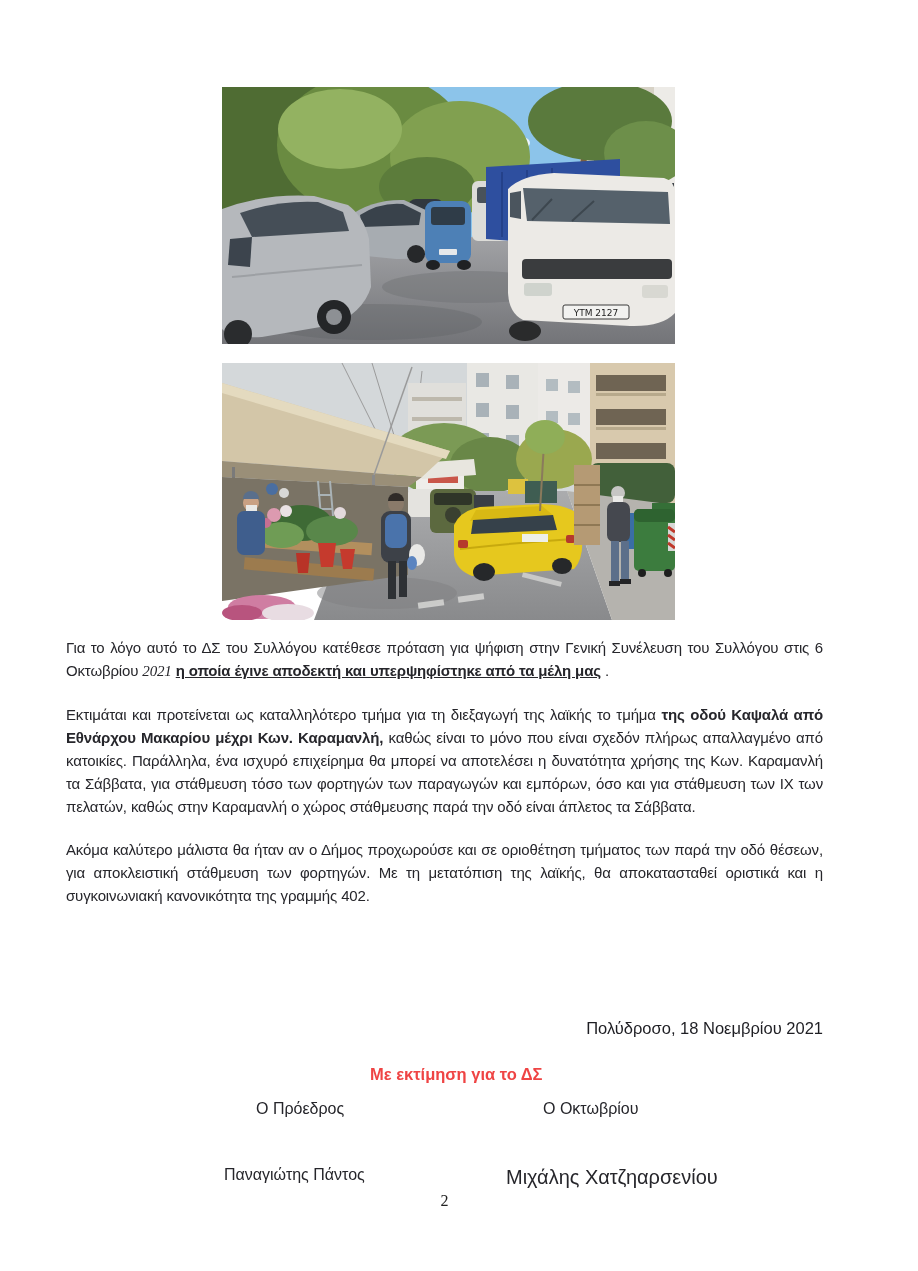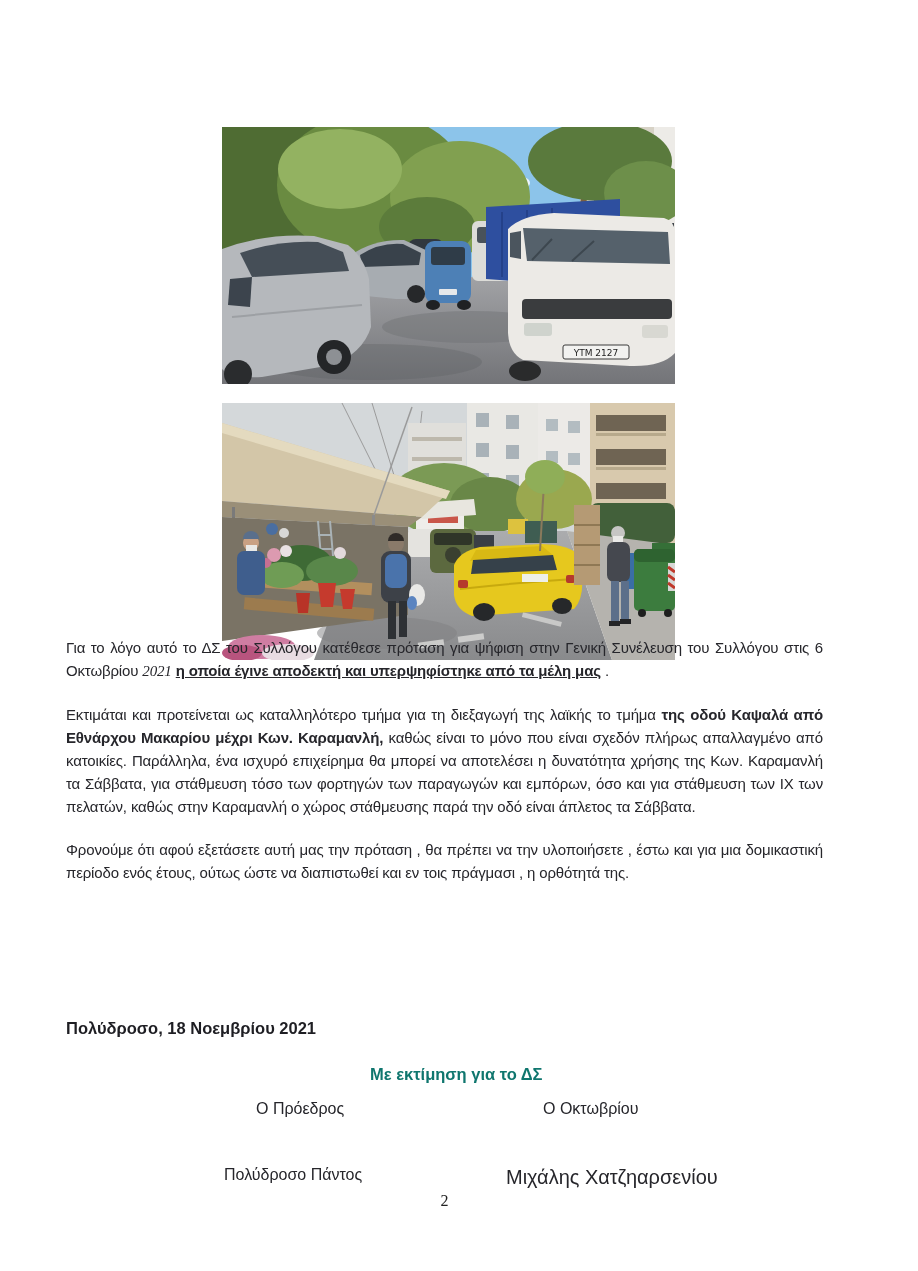--- a/index.html
+++ b/index.html
@@ -1,30 +1,30 @@
 <!DOCTYPE html>
 <html lang="el"><head>
 <meta charset="utf-8">
 <style>
   html,body{margin:0;padding:0;background:#ffffff;}
   .page{position:relative;width:918px;height:1271px;background:#ffffff;overflow:hidden;
         font-family:"Liberation Sans","DejaVu Sans",sans-serif;color:#26262b;}
-  .photo{position:absolute;left:222px;width:453px;height:257px;margin-top:40px;}
+  .photo{position:absolute;left:222px;width:453px;height:257px;}
   #photo1{top:87px;} #photo2{top:363px;}
   .photo svg{display:block;width:100%;height:100%;}
   .bodytext{position:absolute;left:66px;top:636px;width:757px;
             font-size:15px;line-height:23px;letter-spacing:-0.15px;
             text-align:justify;color:#26262b;}
   .bodytext p{margin:0 0 20px 0;}
   .b{font-weight:bold;}
   .u{text-decoration:underline;margin-top:14px;}
   .serif{font-family:"Liberation Serif",serif;font-style:italic;}
-  .dateline{position:absolute;left:66px;top:1019px;width:757px;
-            font-weight:bold;font-size:16.5px;color:#1e1e23;}
-  .regards{position:absolute;left:370px;top:1065px;font-weight:bold;font-size:16.5px;color:#0f766e;}
+  .dateline{position:absolute;left:66px;top:1019px;width:757px;text-align:right;
+            font-weight:normal;font-size:16.5px;color:#1e1e23;}
+  .regards{position:absolute;left:370px;top:1065px;font-weight:bold;font-size:16.5px;color:#ef4444;}
   .sig-title-pres{position:absolute;left:256px;top:1100px;font-size:16px;}
   .sig-title-sec{position:absolute;left:543px;top:1100px;font-size:16px;}
   .sig-name-pres{position:absolute;left:224px;top:1166px;font-size:16px;}
   .sig-name-sec{position:absolute;left:506px;top:1166px;font-size:20px;}
   .pagenum{position:absolute;left:66px;top:1192px;width:757px;text-align:center;
            font-family:"Liberation Serif",serif;font-size:16px;color:#222;}
 </style>
 </head>
 <body>
 
@@ -287,24 +287,24 @@
         <rect x="177" y="198" width="8" height="36" fill="#2e3135"></rect>
         <ellipse cx="195" cy="192" rx="8" ry="11" fill="#e9e9e7"></ellipse>
         <ellipse cx="190" cy="200" rx="5" ry="7" fill="#5b84c0"></ellipse>
       </g>
     </svg>
   </div>
 
   <div class="bodytext">
     <p><span>Για το λόγο αυτό το ΔΣ του Συλλόγου κατέθεσε πρόταση για ψήφιση  στην Γενική Συνέλευση του Συλλόγου στις  6 Οκτωβρίου </span><span class="serif">2021</span><span> </span><span class="b u">η οποία έγινε  αποδεκτή και υπερψηφίστηκε από τα μέλη μας</span><span> .</span></p>
     <p><span>Εκτιμάται και προτείνεται  ως  καταλληλότερο τμήμα για τη διεξαγωγή της λαϊκής το τμήμα </span><span class="b">της οδού Καψαλά από Εθνάρχου Μακαρίου μέχρι Κων. Καραμανλή,</span><span> καθώς είναι το μόνο που είναι σχεδόν πλήρως απαλλαγμένο από κατοικίες. Παράλληλα, ένα ισχυρό επιχείρημα θα μπορεί να αποτελέσει η δυνατότητα χρήσης της Κων. Καραμανλή τα Σάββατα, για στάθμευση τόσο των φορτηγών των παραγωγών και εμπόρων, όσο και για στάθμευση των ΙΧ των πελατών, καθώς στην Καραμανλή ο χώρος στάθμευσης παρά την οδό είναι άπλετος τα Σάββατα.</span></p>
-    <p>Φρονούμε ότι αφού εξετάσετε αυτή μας την πρόταση , θα πρέπει να την υλοποιήσετε , έστω και για μια δομικαστική περίοδο ενός έτους, ούτως ώστε να διαπιστωθεί και εν τοις πράγμασι , η ορθότητά της.</p>
+    <p>Ακόμα καλύτερο μάλιστα θα ήταν αν ο Δήμος προχωρούσε και σε οριοθέτηση τμήματος των παρά την οδό θέσεων, για αποκλειστική στάθμευση των φορτηγών. Με τη μετατόπιση της λαϊκής, θα αποκατασταθεί οριστικά και η συγκοινωνιακή κανονικότητα της γραμμής 402.</p>
   </div>
 
   <div class="dateline">Πολύδροσο, 18 Νοεμβρίου 2021</div>
   <div class="regards">Με εκτίμηση για το ΔΣ</div>
   <div class="sig-title-pres">Ο Πρόεδρος</div>
   <div class="sig-title-sec">Ο Οκτωβρίου</div>
-  <div class="sig-name-pres">Πολύδροσο Πάντος</div>
+  <div class="sig-name-pres">Παναγιώτης Πάντος</div>
   <div class="sig-name-sec">Μιχάλης Χατζηαρσενίου</div>
   <div class="pagenum">2</div>
 
 </div>
 
 </body></html>

